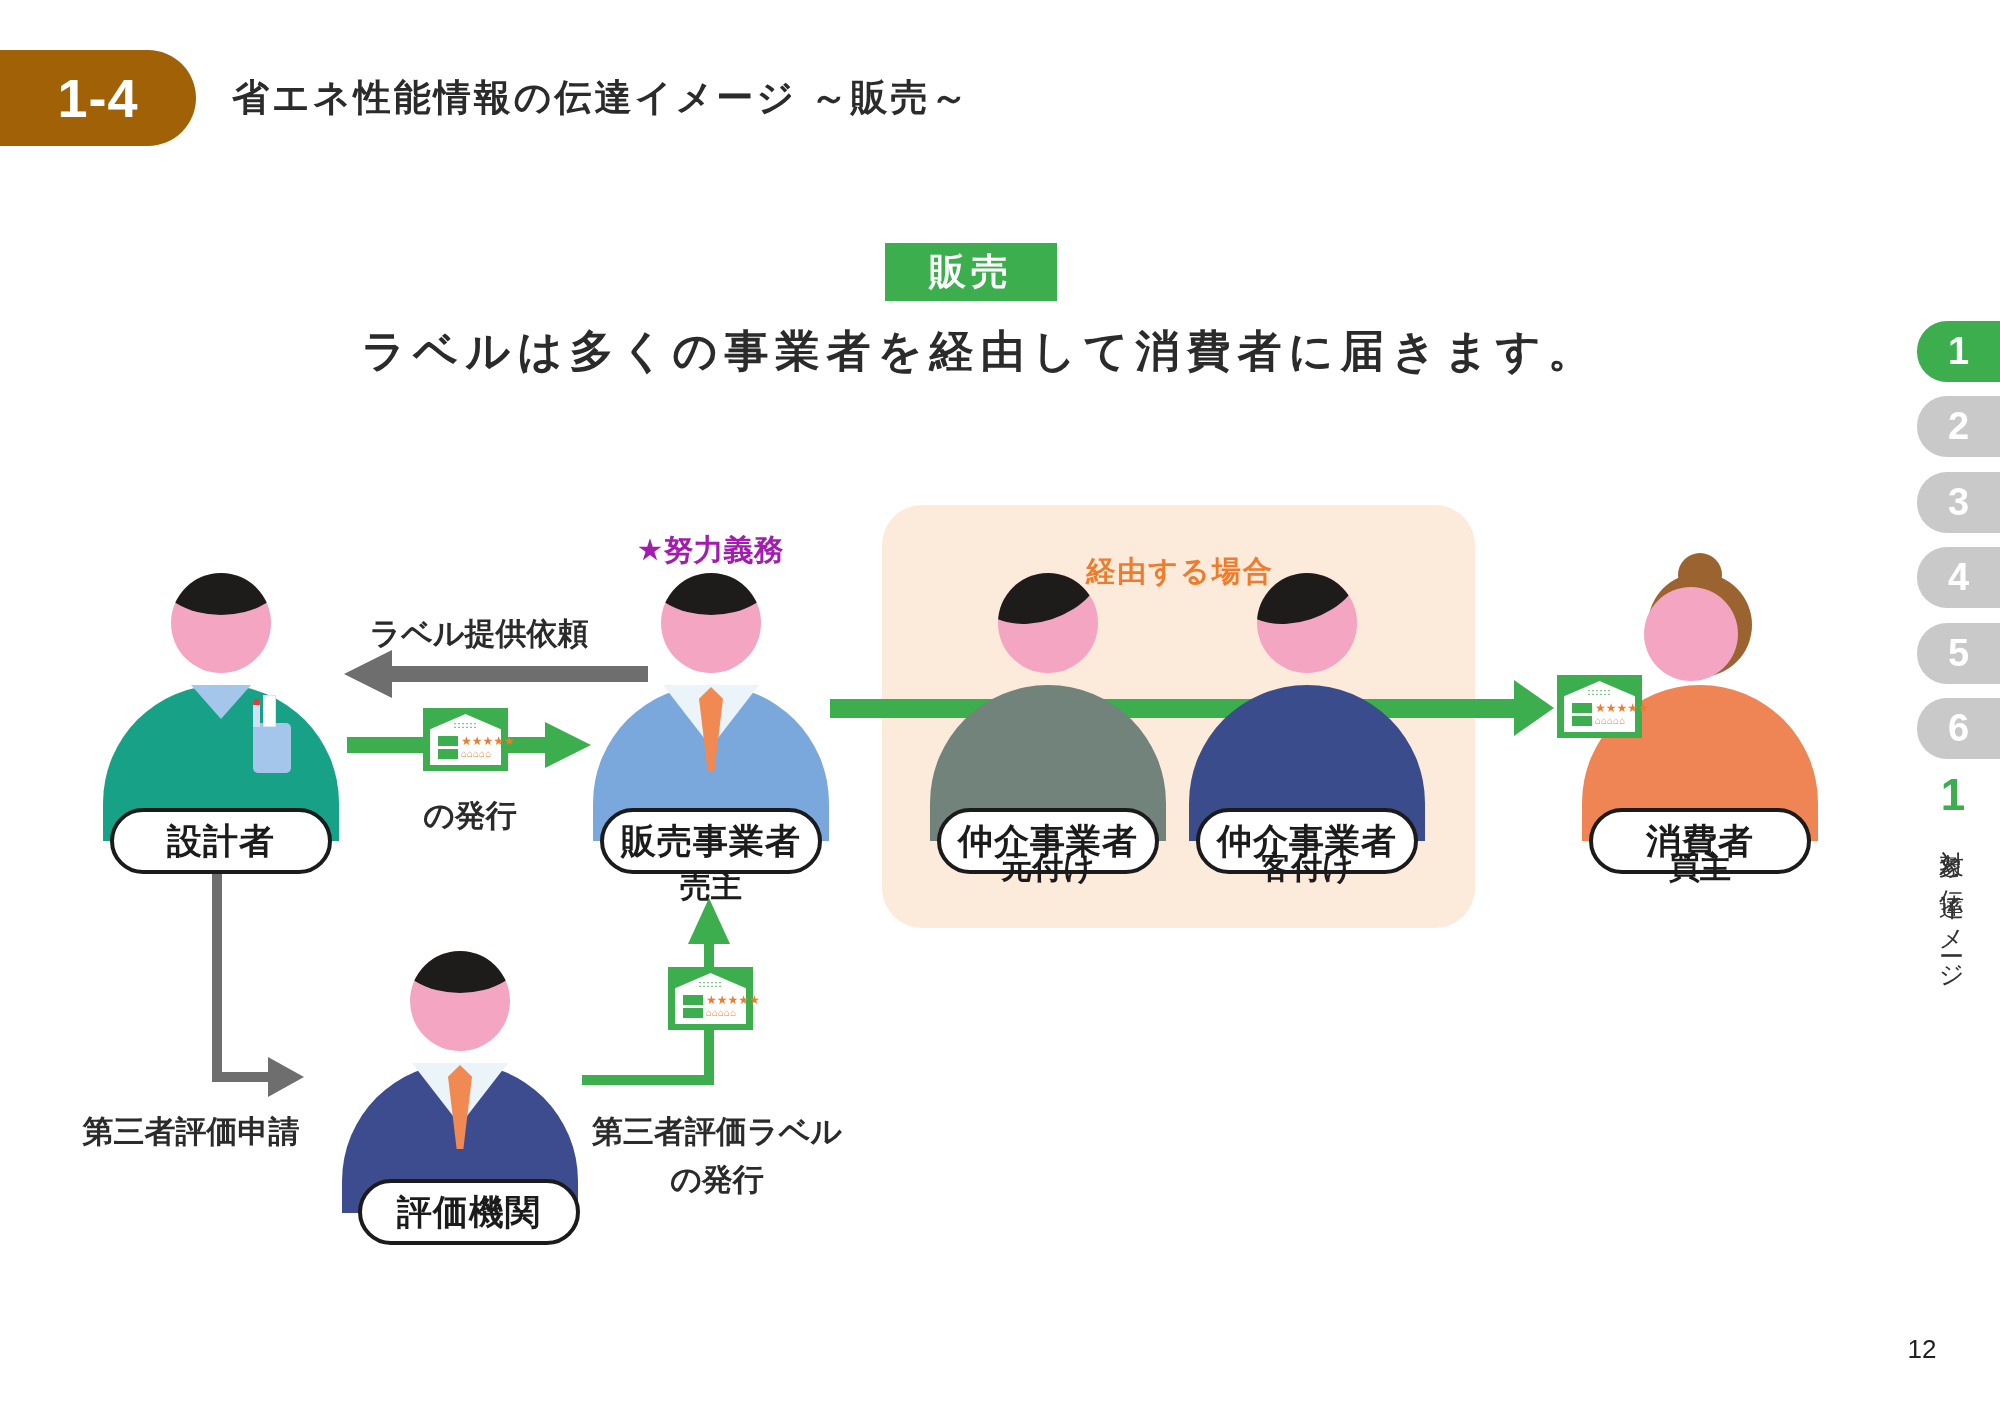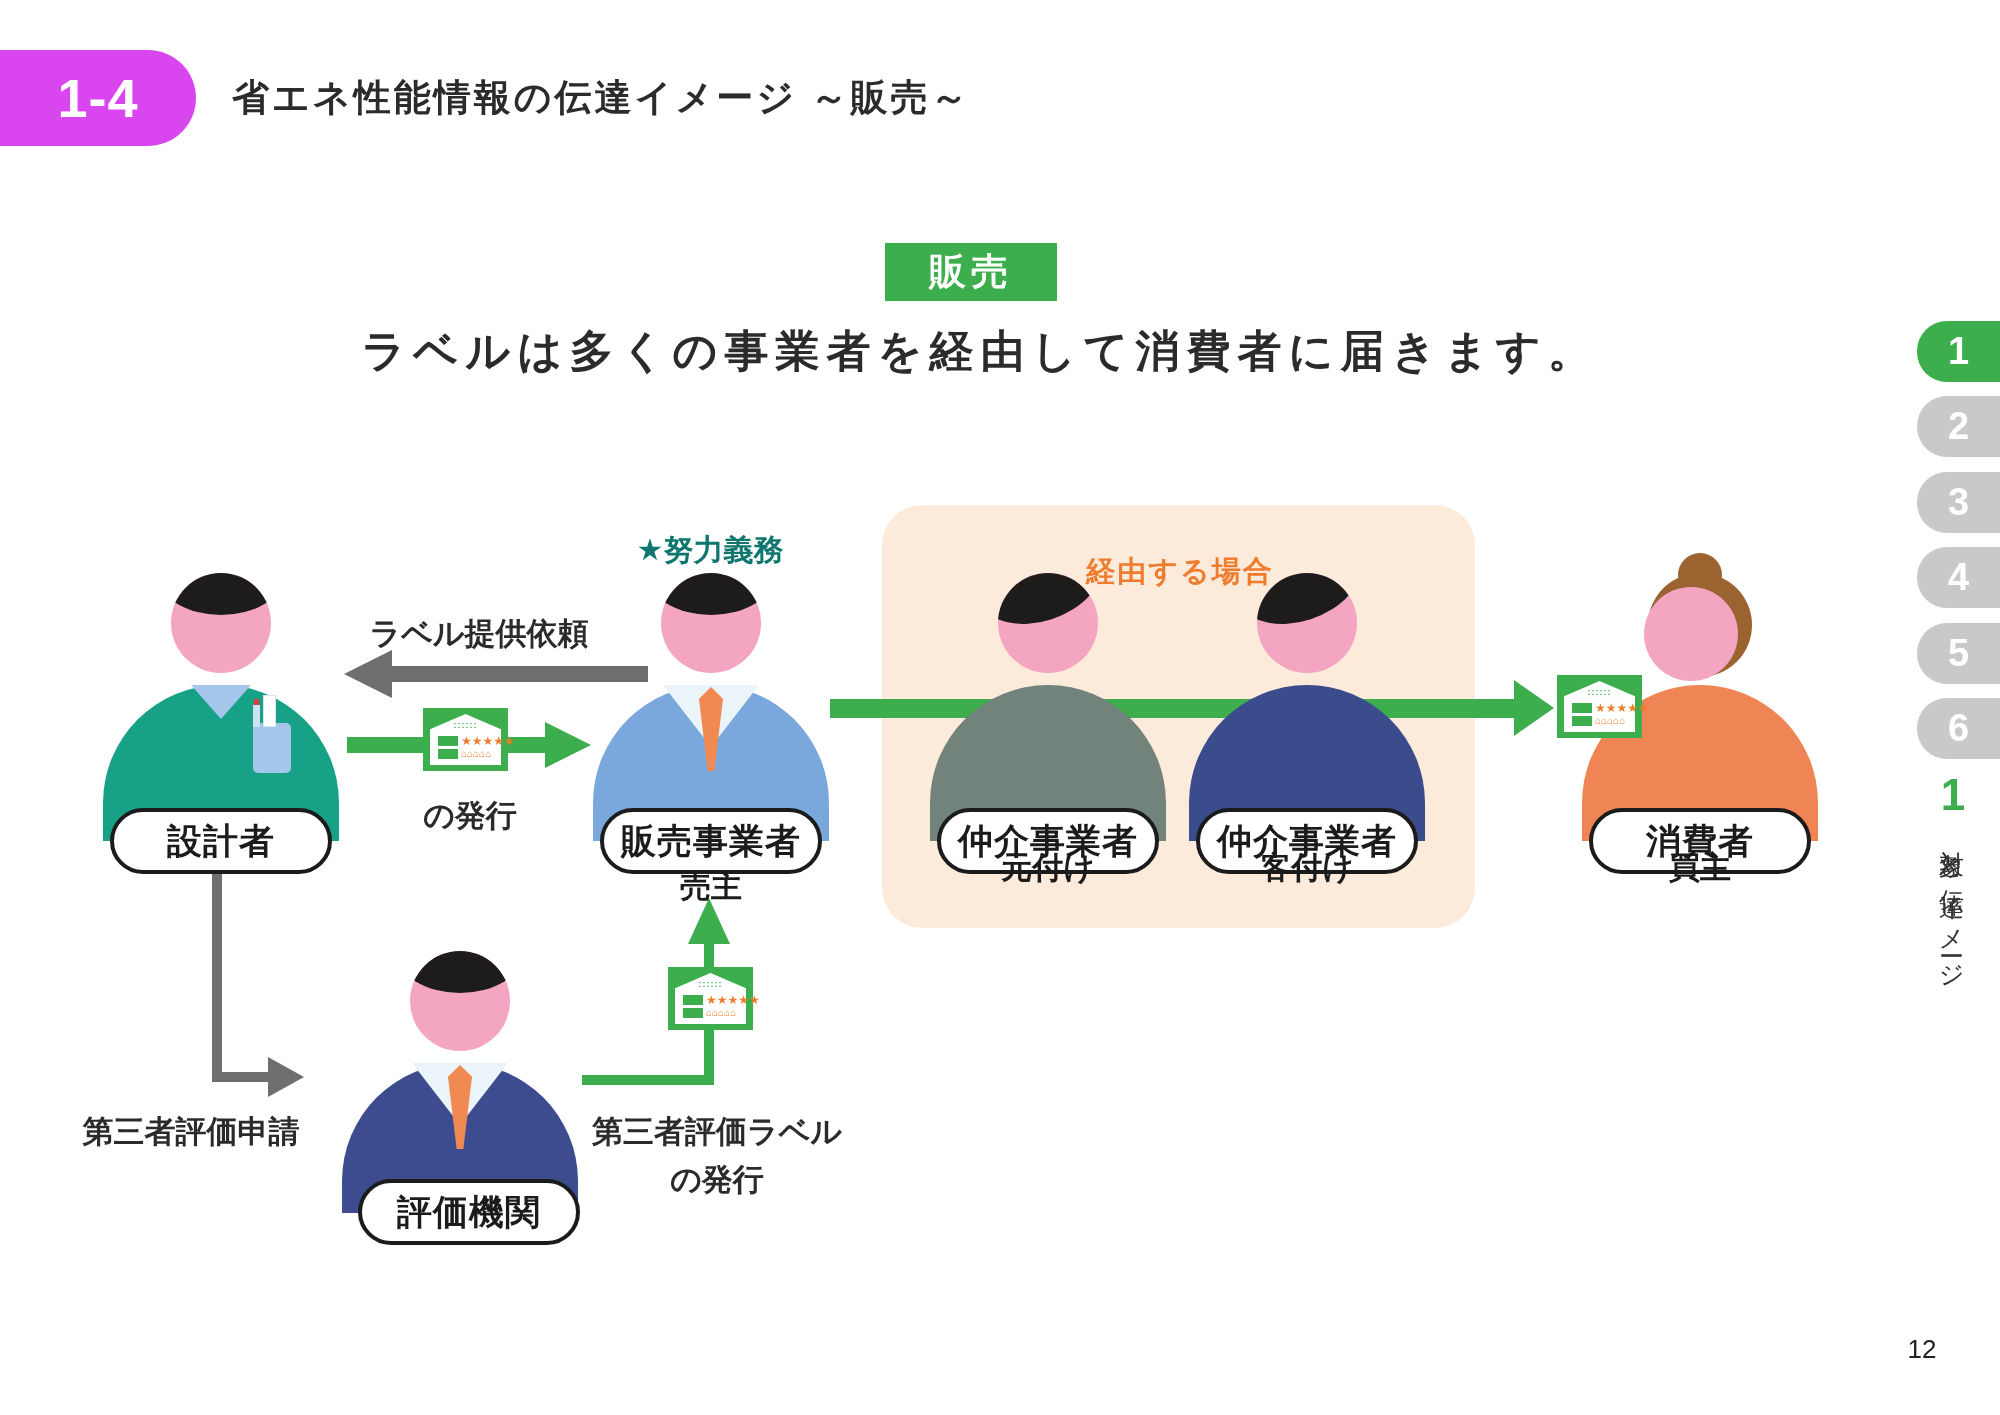--- a/index.html
+++ b/index.html
@@ -1,21 +1,21 @@
 <!DOCTYPE html>
 <html><head>
 <meta charset="utf-8">
 <style>
   * { margin:0; padding:0; box-sizing:border-box; }
   body { background:#fff; }
   .page { position:relative; width:2000px; height:1415px; background:#ffffff;
           overflow:hidden; font-family:"Liberation Sans","DejaVu Sans",sans-serif; color:#2b2b2b; }
 
   
-  .badge { position:absolute; left:0; top:50px; width:196px; height:96px; background:#d946ef;
+  .badge { position:absolute; left:0; top:50px; width:196px; height:96px; background:#a16207;
            border-radius:0 48px 48px 0; display:flex; align-items:center; justify-content:center;
            color:#fff; font-size:54px; font-weight:700; letter-spacing:1px; }
   .page-title { position:absolute; left:232px; top:60px; height:76px; display:flex; align-items:center;
            font-size:37px; font-weight:700; letter-spacing:3px; color:#2b2b2b; }
 
   
   .sale-tag { position:absolute; left:885px; top:243px; width:172px; height:58px; background:#3CAE4E;
            color:#fff; font-size:37px; font-weight:700; letter-spacing:5px;
            display:flex; align-items:center; justify-content:center; }
   .subtitle { position:absolute; left:0; top:322px; width:1940px; text-align:center;
@@ -32,21 +32,21 @@
          font-size:25px; letter-spacing:4px; color:#333; font-weight:500; }
   .page-num { position:absolute; left:1892px; top:1334px; width:60px; text-align:center;
          font-size:26px; font-weight:400; color:#222; }
 
   
   .peach-box { position:absolute; left:882px; top:505px; width:593px; height:423px;
          background:#FCEADB; border-radius:40px; z-index:1; }
   .via-case { position:absolute; left:1030px; top:552px; width:300px; text-align:center;
          color:#EE7C2D; font-size:29px; font-weight:700; letter-spacing:2px; z-index:2; }
   .effort-duty { position:absolute; left:595px; top:530px; width:230px; text-align:center;
-         color:#0f766e; font-size:30px; font-weight:700; z-index:5; }
+         color:#a21caf; font-size:30px; font-weight:700; z-index:5; }
 
   
   .person { position:absolute; width:236px; height:268px; z-index:4; }
   .head-clip { position:absolute; left:68px; top:0; width:100px; height:100px; border-radius:50%;
          background:#F3A5C1; overflow:hidden; }
   .hair-cap { position:absolute; left:-12px; top:-34px; width:124px; height:76px;
          background:#1E1B1B; border-radius:50%; }
   .tilt .hair-cap { transform:rotate(-18deg); left:-20px; top:-28px; }
   .dome { position:absolute; left:0; top:112px; width:236px; height:156px;
          border-radius:118px 118px 0 0; }

